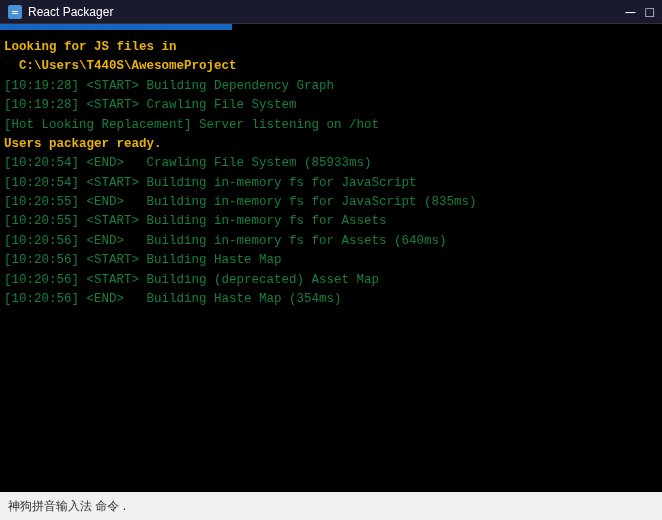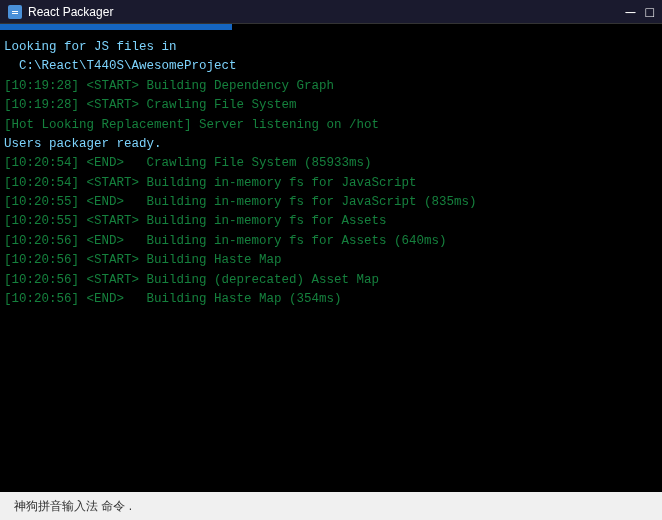--- a/index.html
+++ b/index.html
@@ -94,28 +94,28 @@
       line-height: 1.4;
     }
 
     .line {
       white-space: pre;
       font-size: 12.5px;
       line-height: 1.55;
     }
 
     .cyan { color: #15803d; }
-    .white { color: #7dd3fc; }
+    .white { color: #eab308; font-weight: bold; }
 
     .ime-bar {
       height: 28px;
       background: #f0f0f0;
       display: flex;
       align-items: center;
-      padding: 0 14px;
+      padding: 0 8px;
       flex-shrink: 0;
     }
 
     .ime-text {
       font-size: 12px;
       color: #333;
       font-family: 'Microsoft YaHei', '微软雅黑', Arial, sans-serif;
     }
   </style>
 </head>
@@ -139,21 +139,21 @@
     </div>
   </div>
 
   <div class="progress-bar-container">
     <div class="progress-bar"></div>
   </div>
 
   <div class="terminal" id="terminal-container">
   <div class="line white"></div>
       <div class="line white">Looking for JS files in</div>
-      <div class="line white">  C:\React\T440S\AwesomeProject</div>
+      <div class="line white">  C:\Users\T440S\AwesomeProject</div>
       <div class="line white"></div>
       <div class="line cyan">[10:19:28] &lt;START&gt; Building Dependency Graph</div>
       <div class="line cyan">[10:19:28] &lt;START&gt; Crawling File System</div>
       <div class="line cyan">[Hot Looking Replacement] Server listening on /hot</div>
       <div class="line white"></div>
       <div class="line white">Users packager ready.</div>
       <div class="line white"></div>
       <div class="line cyan">[10:20:54] &lt;END&gt;   Crawling File System (85933ms)</div>
       <div class="line cyan">[10:20:54] &lt;START&gt; Building in-memory fs for JavaScript</div>
       <div class="line cyan">[10:20:55] &lt;END&gt;   Building in-memory fs for JavaScript (835ms)</div>

